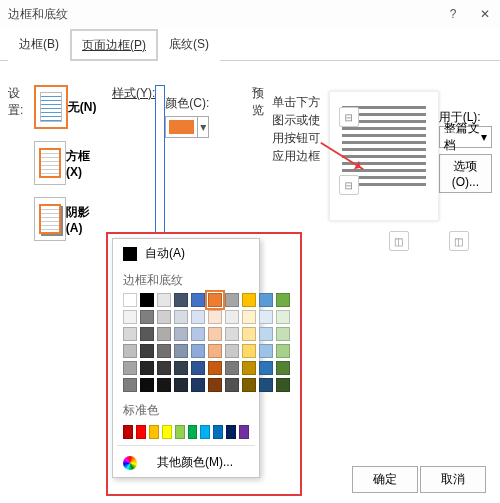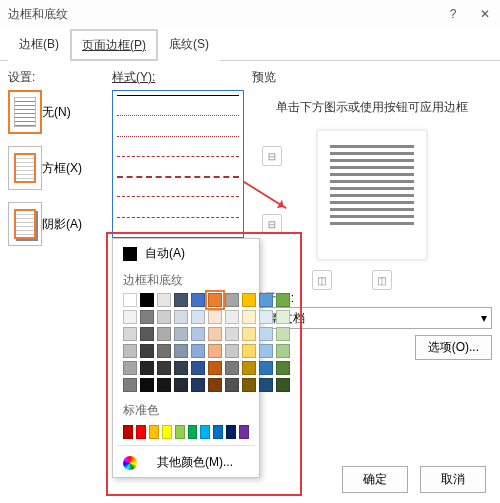--- a/index.html
+++ b/index.html
@@ -6,25 +6,25 @@
   body { background: #fff; width: 500px; height: 503px; position: relative; }
   .titlebar { height: 28px; display: flex; align-items: center; padding: 0 8px; background: #fdfdfd; }
   .title { flex: 1; color: #444; }
   .winbtns { display: flex; gap: 18px; }
   .winbtn { width: 14px; height: 14px; display: flex; align-items: center; justify-content: center; color: #555; cursor: pointer; }
   .tabs { display: flex; border-bottom: 1px solid #d0d0d0; padding-left: 8px; }
   .tab { padding: 6px 10px 5px; border: 1px solid transparent; border-bottom: none; cursor: pointer; position: relative; top: 1px; background: #fff; color: #333; }
   .tab.active { border-color: #d0d0d0; background: #fff; }
   .red-box { border: 2px solid #e4393c; }
   .content { display: flex; padding: 8px; gap: 8px; height: 400px; }
-  .col { display: flex; flex-direction: column; }
+  .col { display: flex; flex-direction: row; margin-top: 16px; }
   .col-label { margin-bottom: 4px; color: #333; }
   .settings { width: 96px; }
   .setting-items { display: flex; flex-direction: column; gap: 12px; overflow: hidden; }
-  .setting-item { display: flex; align-items: center; cursor: pointer; }
+  .setting-item { display: flex; align-items: center; cursor: pointer; font-weight: bold; }
   .thumb { width: 34px; height: 44px; border: 1px solid #bbb; display: flex; align-items: center; justify-content: center; background: #fff; }
   .thumb.sel { border: 2px solid #ed7d31; }
   .thumb-inner { width: 22px; height: 30px; }
   .styles { width: 132px; }
   .style-list { border: 1px solid #2e75d6; height: 148px; padding: 4px; display: flex; flex-direction: column; gap: 4px; overflow: hidden; }
   .style-row { height: 20px; border-bottom: 1px dashed transparent; }
   .preview-col { flex: 1; }
   .preview-instr { text-align: center; padding: 8px 4px; color: #333; line-height: 1.5; }
   .preview-page { width: 110px; height: 130px; margin: 6px auto; background: #fff; box-shadow: 0 0 3px rgba(0,0,0,0.15); border: 1px solid #eee; padding: 14px 12px; position: relative; }
   .pline { height: 3px; background: #888; margin-bottom: 4px; }
@@ -41,21 +41,21 @@
   .swatches { display:grid; grid-template-columns: repeat(10, 14px); gap: 3px; padding: 2px 10px 6px; }
   .sw { width:14px; height:14px; border:1px solid rgba(0,0,0,0.2); cursor:pointer; }
   .sw.hl { outline: 2px solid #ed7d31; outline-offset: 1px; }
   .divider { height:1px; background:#e0e0e0; margin: 2px 4px; }
   .std-row { display:flex; gap:3px; padding: 4px 10px; }
   .more-row { display:flex; align-items:center; gap:20px; padding:6px 10px; cursor:pointer; }
   .wheel { width:14px; height:14px; border-radius:50%; background: conic-gradient(red,orange,yellow,green,cyan,blue,magenta,red); }
   .apply-row { display:flex; align-items:center; gap:4px; margin-top:0; }
   .apply-select { flex:1; height:22px; border:1px solid #aaa; display:flex; align-items:center; padding:0 4px; justify-content:space-between; background:#fff; }
   .opt-btn { border:1px solid #aaa; padding:3px 12px; background:#fdfdfd; float:right; margin-top:6px; cursor:pointer; }
-  .footer { position:absolute; bottom:10px; right:14px; display:flex; gap:12px; }
+  .footer { position:absolute; bottom:10px; right:14px; display:flex; gap:2px; }
   .btn { border:1px solid #aaa; padding:4px 20px; background:#fdfdfd; cursor:pointer; }
   .overlay-redbox { position:absolute; border:2px solid #e4393c; pointer-events:none; }
   .u { text-decoration: underline; }
 </style>
 </head>
 <body>
 
 <div class="titlebar">
   <span class="title">边框和底纹</span>
   <div class="winbtns">

